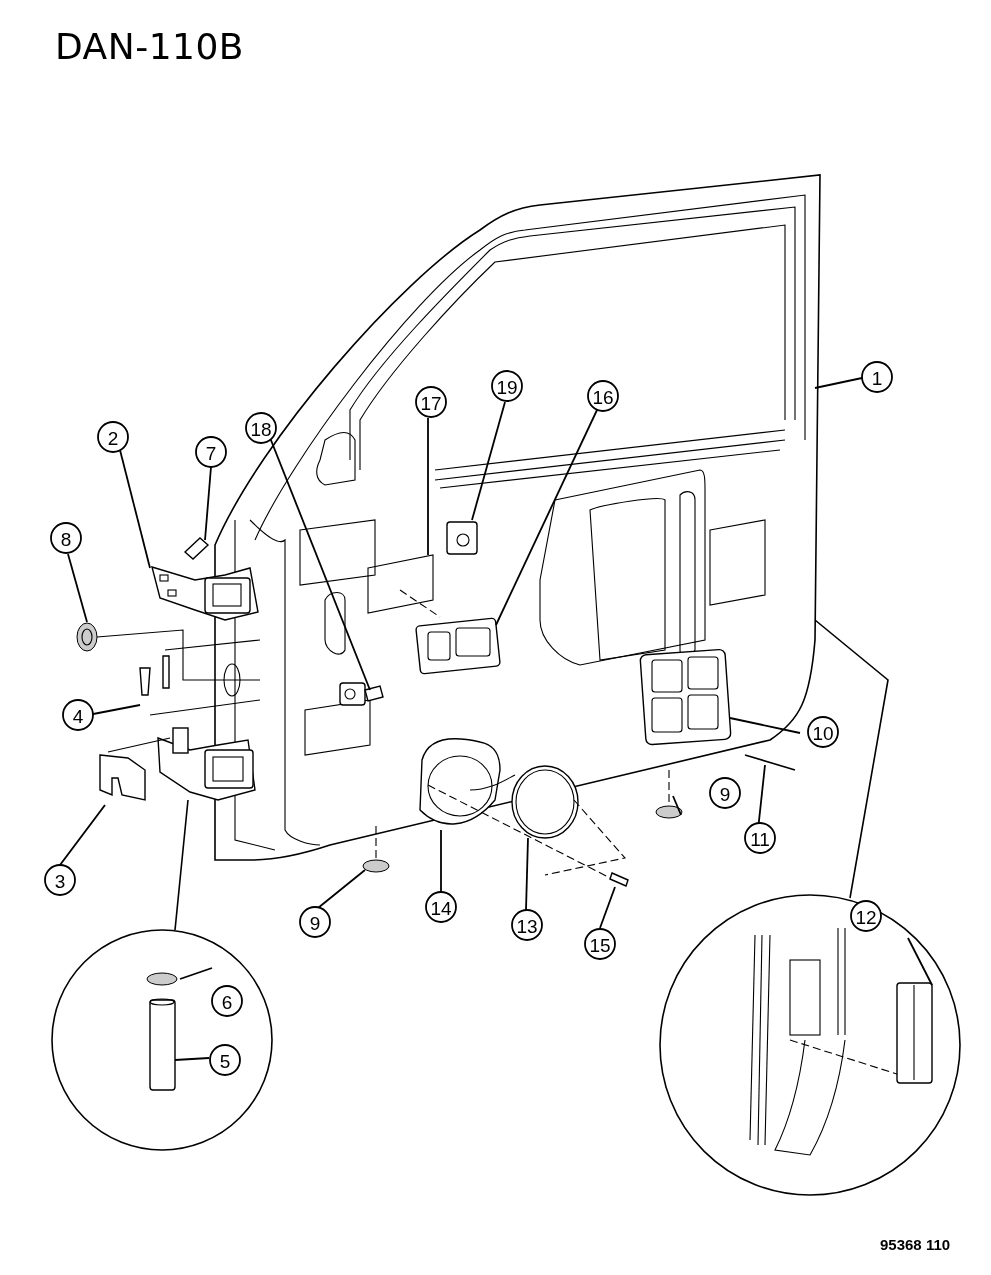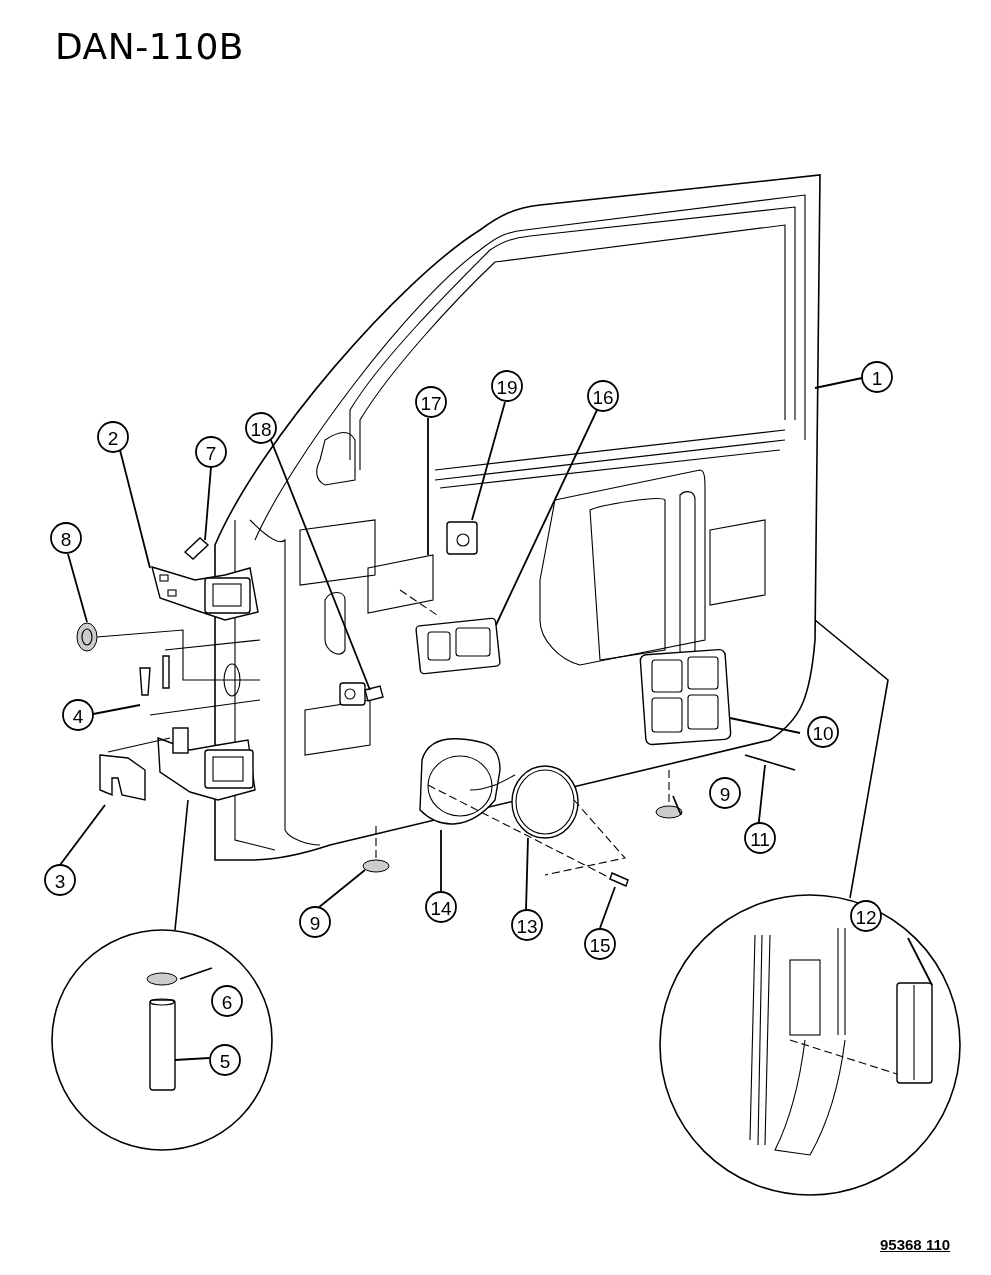--- a/index.html
+++ b/index.html
@@ -1,18 +1,18 @@
 <!DOCTYPE html>
 <html><head>
 <meta charset="utf-8">
 <style>
   html, body { margin:0; padding:0; background:#fff; }
   body { width:991px; height:1275px; position:relative; overflow:hidden; font-family:"Liberation Sans", sans-serif; }
   #title { position:absolute; left:55px; top:26px; font-family:"DejaVu Sans", sans-serif; font-size:36px; color:#000; letter-spacing:0.5px; }
-  #docnum { position:absolute; left:880px; top:1236px; font-family:"Liberation Sans", sans-serif; font-weight:bold; font-size:15px; color:#000;text-decoration:underline; }
+  #docnum { position:absolute; left:880px; top:1236px; font-family:"Liberation Sans", sans-serif; font-weight:bold; font-size:15px; color:#000; }
   svg#dg { position:absolute; left:0; top:0; }
   .ln { fill:none; stroke:#000; stroke-width:1.6; }
   .lt { fill:none; stroke:#000; stroke-width:1.1; }
   .ld { fill:none; stroke:#000; stroke-width:1.1; stroke-dasharray:8 4; }
   .lc { fill:none; stroke:#000; stroke-width:1.8; }
   .cb { fill:#fff; stroke:#000; stroke-width:1.8; }
   .ct { font-family:"Liberation Sans", sans-serif; font-size:19px; text-anchor:middle; dominant-baseline:central; fill:#000; }
   .part { fill:#fff; stroke:#000; stroke-width:1.4; }
   .gray { fill:#ccc; stroke:#000; stroke-width:1; }
 </style>

